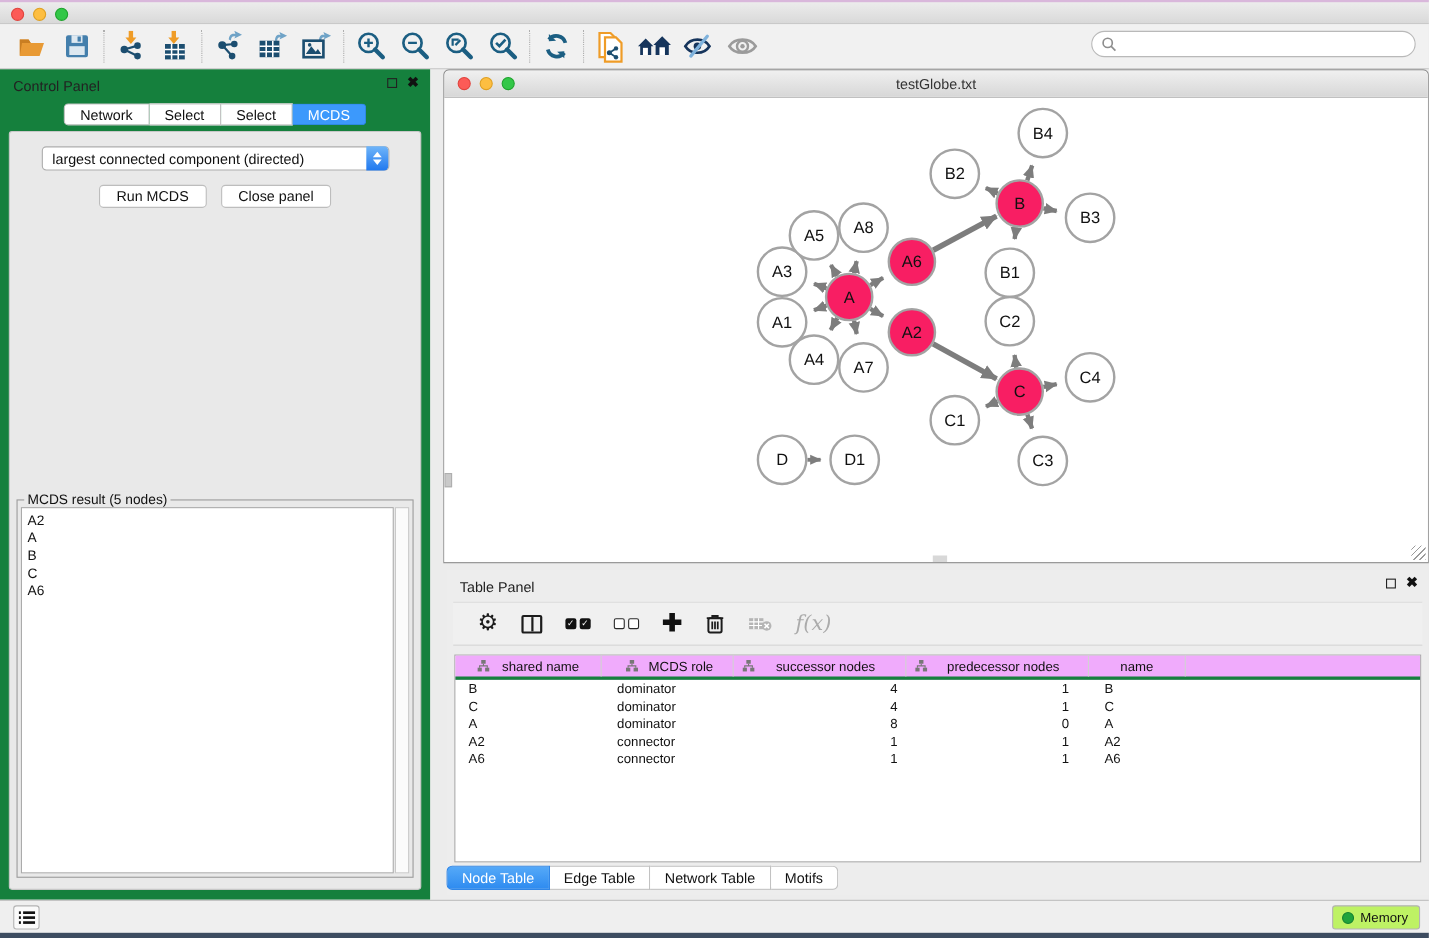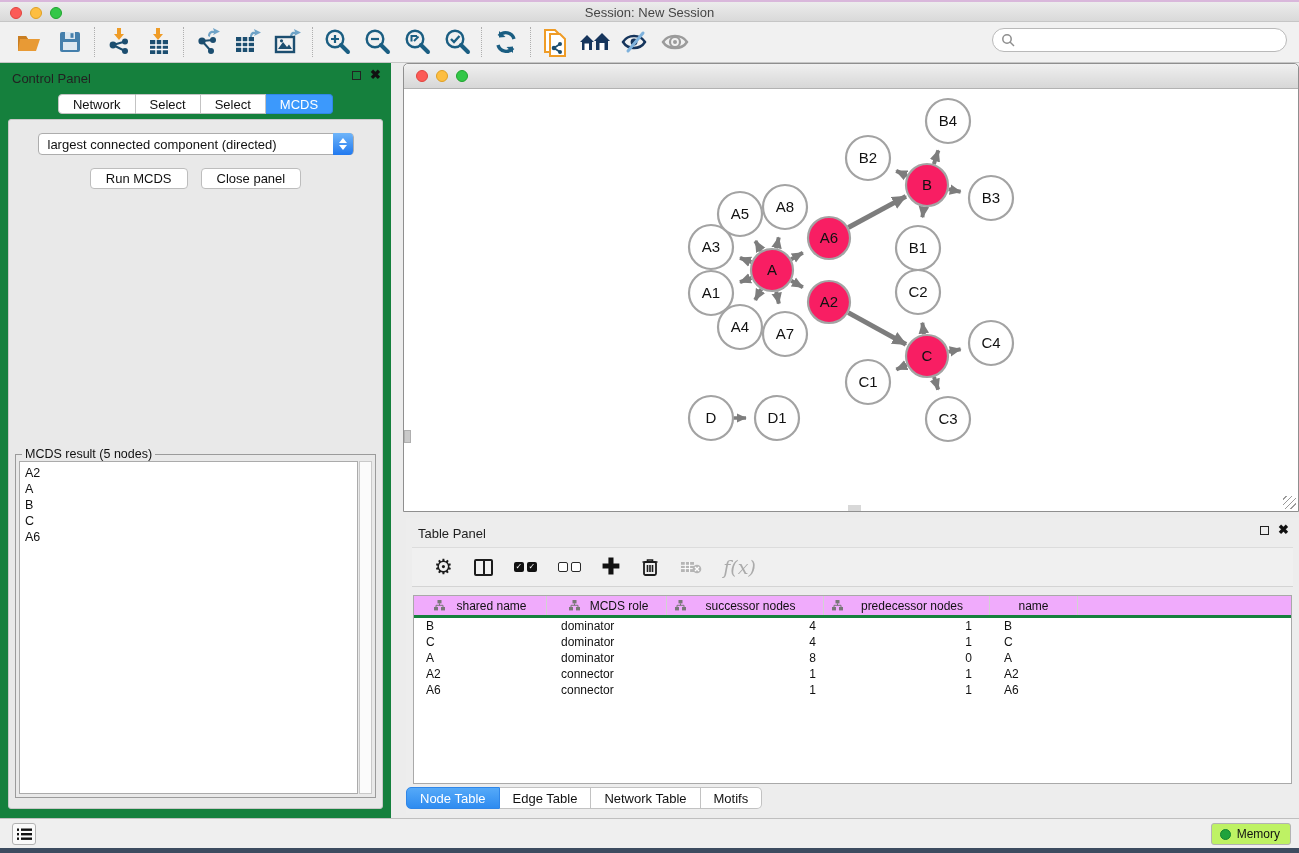--- a/index.html
+++ b/index.html
@@ -121,21 +121,20 @@
 </style>
 </head>
 <body>
 
 <div class="titlebar">
   <div class="lights">
     <div class="light red"></div>
     <div class="light yellow"></div>
     <div class="light green"></div>
   </div>
-  <div class="title">Session: New Session</div>
 </div>
 
 <div class="toolbar">
   <div class="tbtn">
     <svg width="28" height="24" viewBox="0 0 28 24">
       <path d="M2 6 L10 6 L12 9 L24 9 L20 21 L2 21 Z" fill="#E89A35"></path>
       <path d="M2 6 L2 21 L4 9 L12 9 L10 6 Z" fill="#C97E22"></path>
     </svg>
   </div>
   <div class="tbtn">
@@ -309,20 +308,21 @@
   </div>
 </div>
 
 <div class="net-frame">
   <div class="net-titlebar">
     <div class="lights small">
       <div class="light red"></div>
       <div class="light yellow"></div>
       <div class="light green"></div>
     </div>
+    <div class="title">testGlobe.txt</div>
   </div>
   <div class="net-canvas">
     <svg id="graph-svg" width="894" height="422">
       <defs>
         <marker id="arrow" viewBox="0 0 8 8" refX="7" refY="4" markerWidth="3.1" markerHeight="3.1" orient="auto" markerUnits="strokeWidth">
           <path d="M0,0.6 L7.6,4 L0,7.4 z" fill="#7D7D7D"></path>
         </marker>
       </defs>
     <line x1="357.08494335614967" y1="161.8986508732619" x2="351.38030708906183" y2="151.91553740585823" stroke="#7D7D7D" stroke-width="4" marker-end="url(#arrow)"></line>
         <line x1="372.4460136320131" y1="159.45393393716725" x2="374.7351626094361" y2="148.3603658158098" stroke="#7D7D7D" stroke-width="4" marker-end="url(#arrow)"></line>

